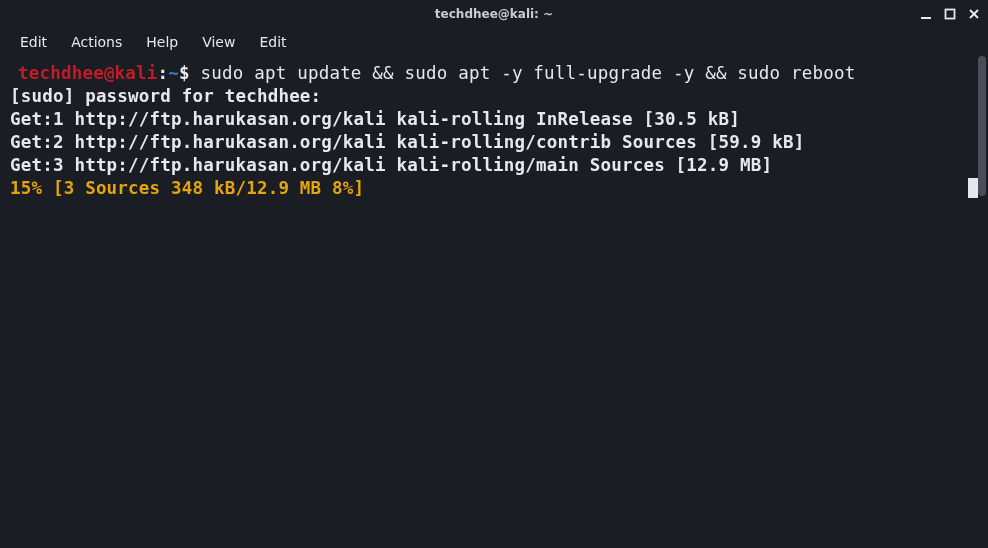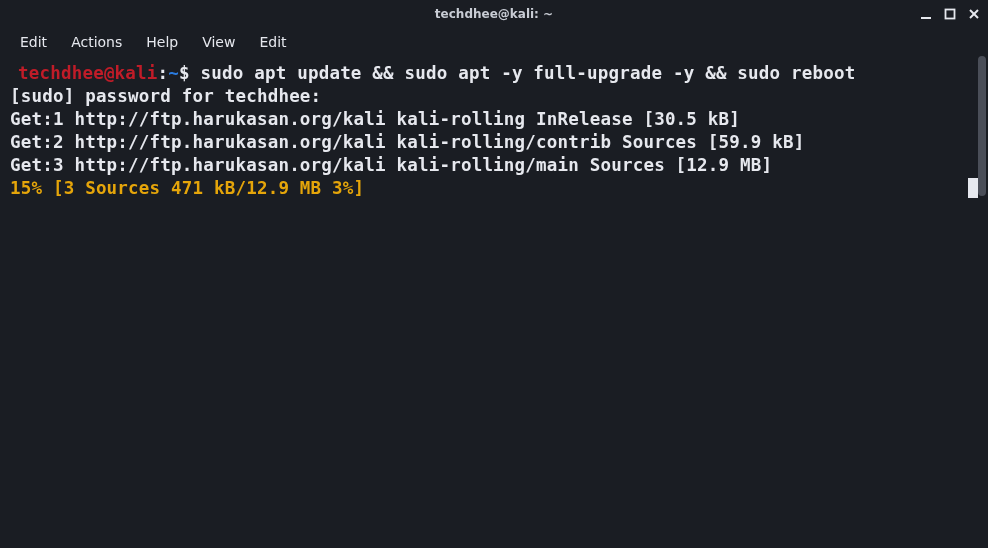--- a/index.html
+++ b/index.html
@@ -90,21 +90,21 @@
     .prompt-path {
       color: #2a7bde;
       font-weight: bold;
     }
     .prompt-dollar {
       color: #e6e8ee;
       font-weight: bold;
     }
     .cmd {
       color: #e6e8ee;
-      font-weight: bold;
+      font-weight: normal;
     }
     .out {
       color: #e6e8ee;
       font-weight: bold;
       margin-top: 8px;
     }
     .progress {
       color: #e5a50a;
       font-weight: bold;
     }
@@ -166,15 +166,15 @@
   <div class="menu-item">Help</div>
   <div class="menu-item">View</div>
   <div class="menu-item">Edit</div>
 </div>
 
 <div class="terminal-body"><span class="prompt-user">techdhee@kali</span><span class="prompt-colon">:</span><span class="prompt-path">~</span><span class="prompt-dollar">$ </span><span class="cmd">sudo apt update &amp;&amp; sudo apt -y full-upgrade -y &amp;&amp; sudo reboot</span>
 <span class="out">[sudo] password for techdhee:</span>
 <span class="out">Get:1 http://ftp.harukasan.org/kali kali-rolling InRelease [30.5 kB]</span>
 <span class="out">Get:2 http://ftp.harukasan.org/kali kali-rolling/contrib Sources [59.9 kB]</span>
 <span class="out">Get:3 http://ftp.harukasan.org/kali kali-rolling/main Sources [12.9 MB]</span>
-<div class="progress-row"><span class="progress">15% [3 Sources 471 kB/12.9 MB 3%]</span><span><span class="cursor-block"></span></span></div></div>
+<div class="progress-row"><span class="progress">15% [3 Sources 348 kB/12.9 MB 8%]</span><span><span class="cursor-block"></span></span></div></div>
 
 <div class="scrollbar"></div>
 
 </body></html>

